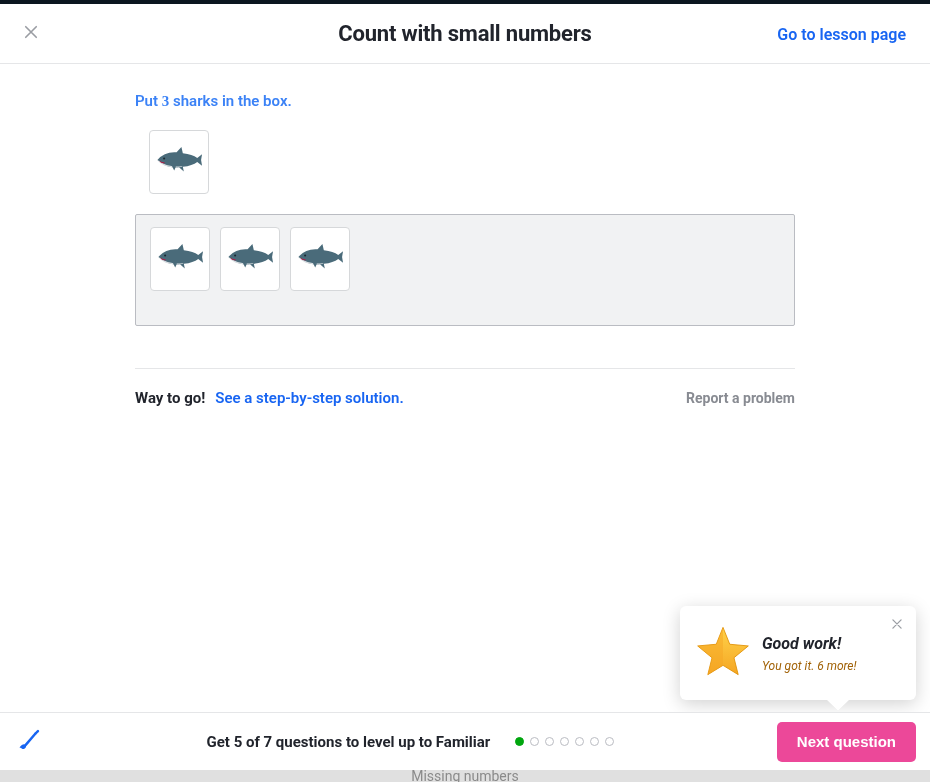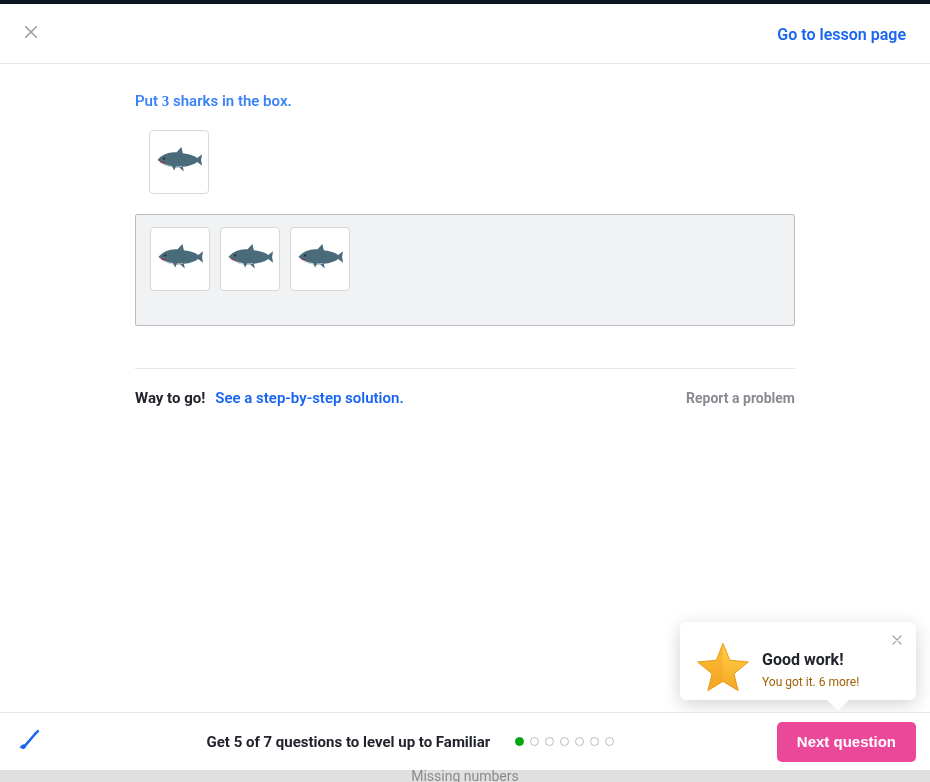--- a/index.html
+++ b/index.html
@@ -27,21 +27,21 @@
   .tile { width:60px; height:64px; border:1px solid #d6d8da; border-radius:4px; background:#fff; display:flex; align-items:center; justify-content:center; cursor:grab; }
   .tile svg { width:48px; height:30px; }
 
   .divider { height:1px; background:#e5e6e8; margin-top:42px; margin-bottom:20px; }
   .feedback-row { display:flex; align-items:center; gap:6px; font-size:15px; }
   .way { font-weight:700; color:#21242c; margin-right:4px;}
   .solution-link { color:#1865f2; font-weight:600; cursor:pointer; }
   .report { margin-left:auto; color:#888b92; font-size:14px; cursor:pointer; font-weight:700;}
 
   
-  .popover { position:absolute; right:14px; bottom:82px; width:236px; background:#fff; border-radius:6px; box-shadow:0 4px 18px rgba(0,0,0,0.18); padding:18px 16px 2px 16px; display:flex; gap:12px; align-items:center; }
+  .popover { position:absolute; right:14px; bottom:82px; width:236px; background:#fff; border-radius:6px; box-shadow:0 4px 18px rgba(0,0,0,0.18); padding:18px 16px 18px 16px; display:flex; gap:12px; align-items:center;font-style:italic; }
   .popover::after { content:""; position:absolute; bottom:-8px; right:70px; width:16px; height:16px; background:#fff; transform:rotate(45deg); box-shadow:4px 4px 8px rgba(0,0,0,0.08); clip-path: polygon(100% 0, 100% 100%, 0 100%);}
   .pop-close { position:absolute; top:10px; right:10px; width:18px; height:18px; display:flex; align-items:center; justify-content:center; cursor:pointer; color:#9a9da3; }
   .pop-close svg { width:14px; height:14px; stroke:#9a9da3; stroke-width:2.2; }
   .star svg { width:54px; height:54px; }
   .pop-text .pt-title { font-weight:700; font-size:16px; color:#21242c; margin-bottom:6px; }
   .pop-text .pt-sub { font-size:12px; color:#a16207; }
 
   
   .footer { position:absolute; left:0; right:0; bottom:12px; height:58px; border-top:1px solid #e5e6e8; background:#fff; display:flex; align-items:center; padding:0 14px; gap:14px; }
   .footer-bottom-shadow { position:absolute; left:0; right:0; bottom:0; height:12px; background:#e0e0e0; }
@@ -63,20 +63,21 @@
   <div class="top-dark"></div>
 
   <div class="header">
     <div class="close-btn">
       <span>
         <svg viewBox="0 0 24 24" fill="none">
             <path d="M5 5 L19 19 M19 5 L5 19" stroke-linecap="round"></path>
           </svg>
       </span>
     </div>
+    <div class="title">Count with small numbers</div>
     <div class="lesson-link">Go to lesson page</div>
   </div>
 
   <div class="content">
     <div class="inner">
       <div class="prompt">
         <span>Put </span><span class="streng">3</span><span> sharks in the box.</span>
       </div>
 
       <div class="source-area" id="source-area">

